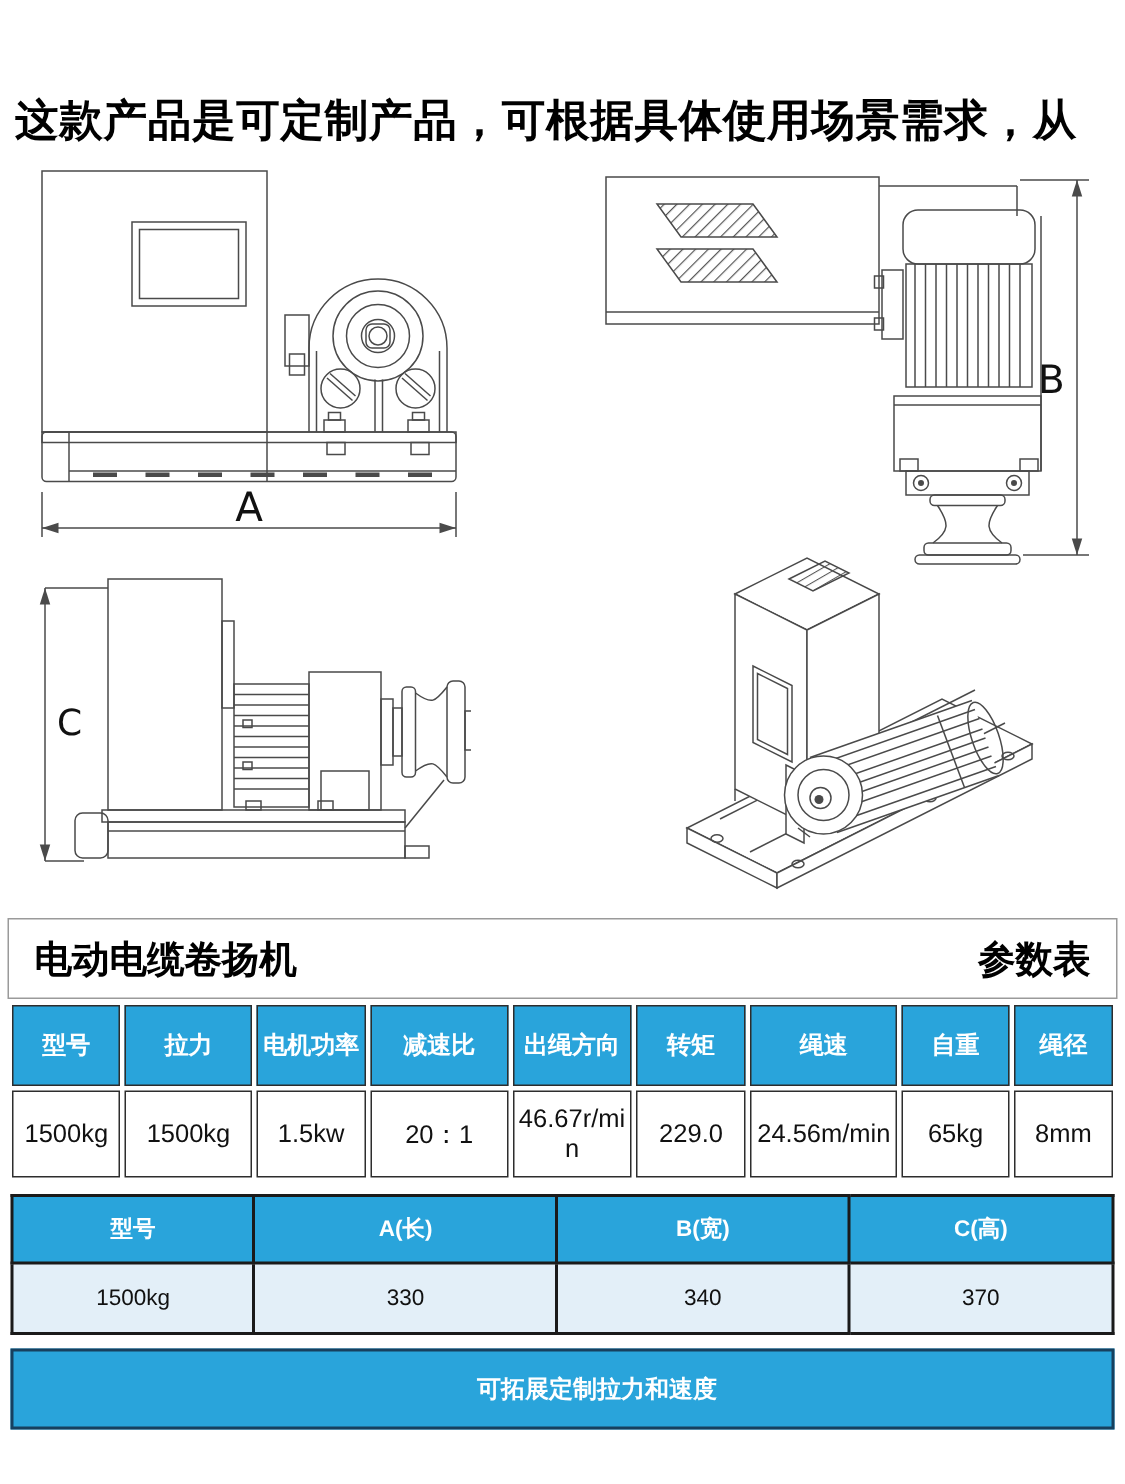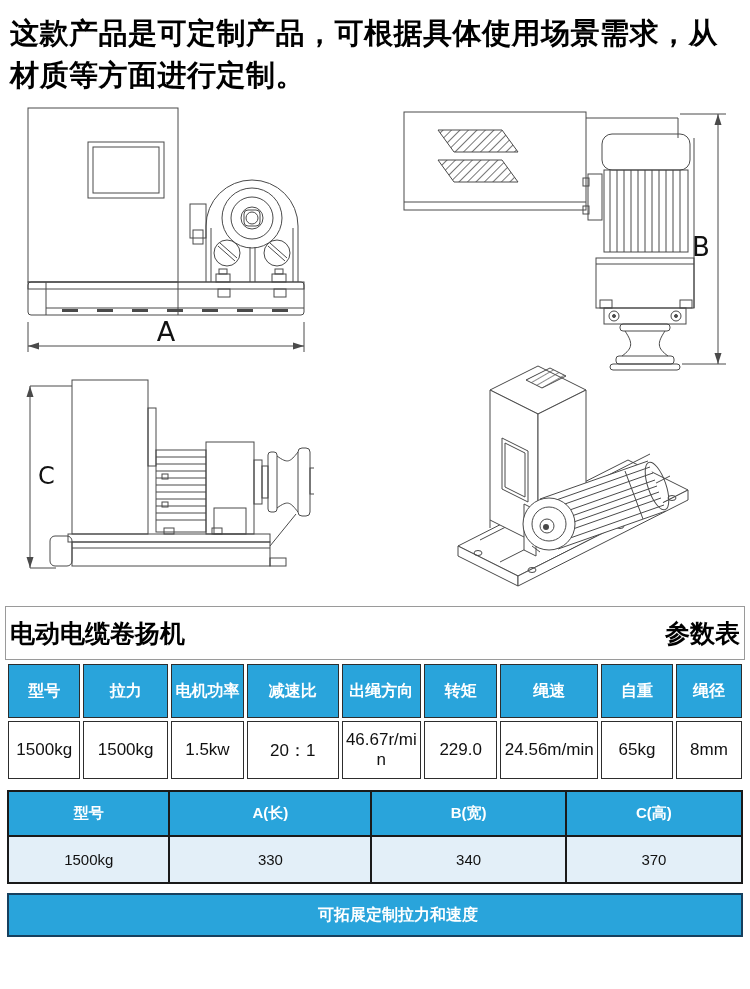--- a/index.html
+++ b/index.html
@@ -9,65 +9,64 @@
     --table_border:#1a1a1a;
     --box_border:#9a9a9a;
   }
   *{box-sizing:border-box;margin:0;padding:0;}
   html,body{background:#fff;}
   body{font-family:"Liberation Sans","DejaVu Sans",sans-serif;}
   .page{position:relative;width:750px;height:989px;background:#fff;overflow:hidden;}
 
   
   .intro{padding:12px 6px 0 10px;font-size:29px;font-weight:bold;line-height:42px;
-         color:#000;letter-spacing:0.5px;}
+         color:#000;letter-spacing:0.5px;margin-top:48px;}
   .intro span{display:block;white-space:nowrap;}
 
   
   .drawings{position:relative;height:510px;}
   .drawings svg{position:absolute;}
   .svg-front{left:22px;top:4px;}
   .svg-top{left:398px;top:2px;}
   .svg-side{left:14px;top:266px;}
   .svg-iso{left:420px;top:258px;}
   .drawings [data-name$="drawing"]{stroke:#4a4a4a;}
   .dimtext{font-family:"DejaVu Sans",sans-serif;fill:#111;stroke:none;}
 
   
   .specs{margin:0 5px;}
   .title-box{border:1px solid var(--box_border);height:54px;display:flex;
-             align-items:center;justify-content:space-between;padding:0 4px;
+             align-items:center;justify-content:space-between;padding:0 17px;
              background:#fff;}
   .title-box .t{font-size:25px;font-weight:bold;color:#000;}
 
   table.param{width:100%;border-collapse:separate;border-spacing:3px;
               table-layout:fixed;margin-top:1px;}
   table.param th{background:var(--accent);color:#fff;font-size:16px;font-weight:bold;
                  height:54px;border:1px solid #2d2d2d;padding:1px;text-align:center;}
   table.param td{font-size:17px;color:#111;height:58px;border:1px solid #2d2d2d;
                  text-align:center;padding:1px 3px;word-break:break-all;background:#fff;}
 
   table.dims{width:calc(100% - 4px);margin:8px auto 0;border-collapse:collapse;table-layout:fixed;}
   table.dims th{background:var(--accent);color:#fff;font-size:15px;font-weight:bold;
                 height:45px;border:2px solid var(--table_border);text-align:center;}
   table.dims td{background:var(--row_light);color:#111;font-size:15px;height:47px;
                 border:2px solid var(--table_border);text-align:center;}
 
-  .footer-bar{margin:9px 2px 0;height:44px;background:var(--accent);
+  .footer-bar{margin:9px 2px 0;height:54px;background:var(--accent);
               border:2px solid var(--bar_border);display:flex;align-items:center;
               justify-content:center;color:#fff;font-weight:bold;font-size:16px;padding-left:46px;}
 </style>
 </head>
 <body>
 
 <div class="page" data-name="product-detail-page">
 
   <div class="intro" data-name="intro-paragraph">
     <span data-name="intro-line-1">这款产品是可定制产品，可根据具体使用场景需求，从</span>
-    <span data-name="intro-line-3">材质等方面进行定制。</span>
   </div>
 
   <div class="drawings" data-name="technical-drawings">
 
     <svg class="svg-front" data-name="front-view-drawing" width="285" height="262" viewBox="0 0 285 262" fill="none" stroke="#4a4a4a" stroke-width="1">
       <g data-name="control-box">
         <rect x="6" y="8" width="150" height="174"></rect>
         <rect x="66" y="42" width="76" height="56"></rect>
         <rect x="71" y="47" width="66" height="46"></rect>
       </g>

